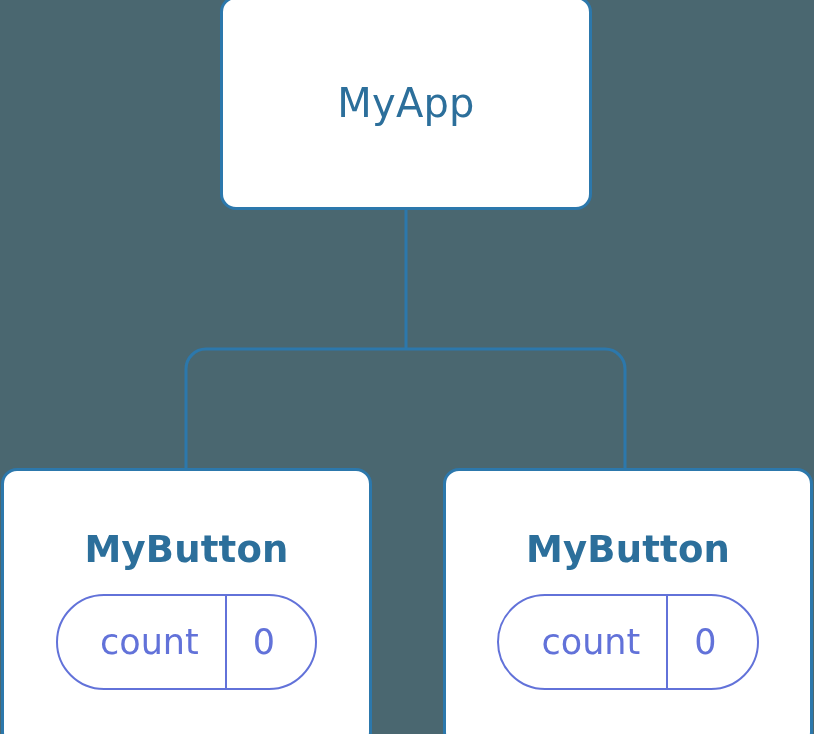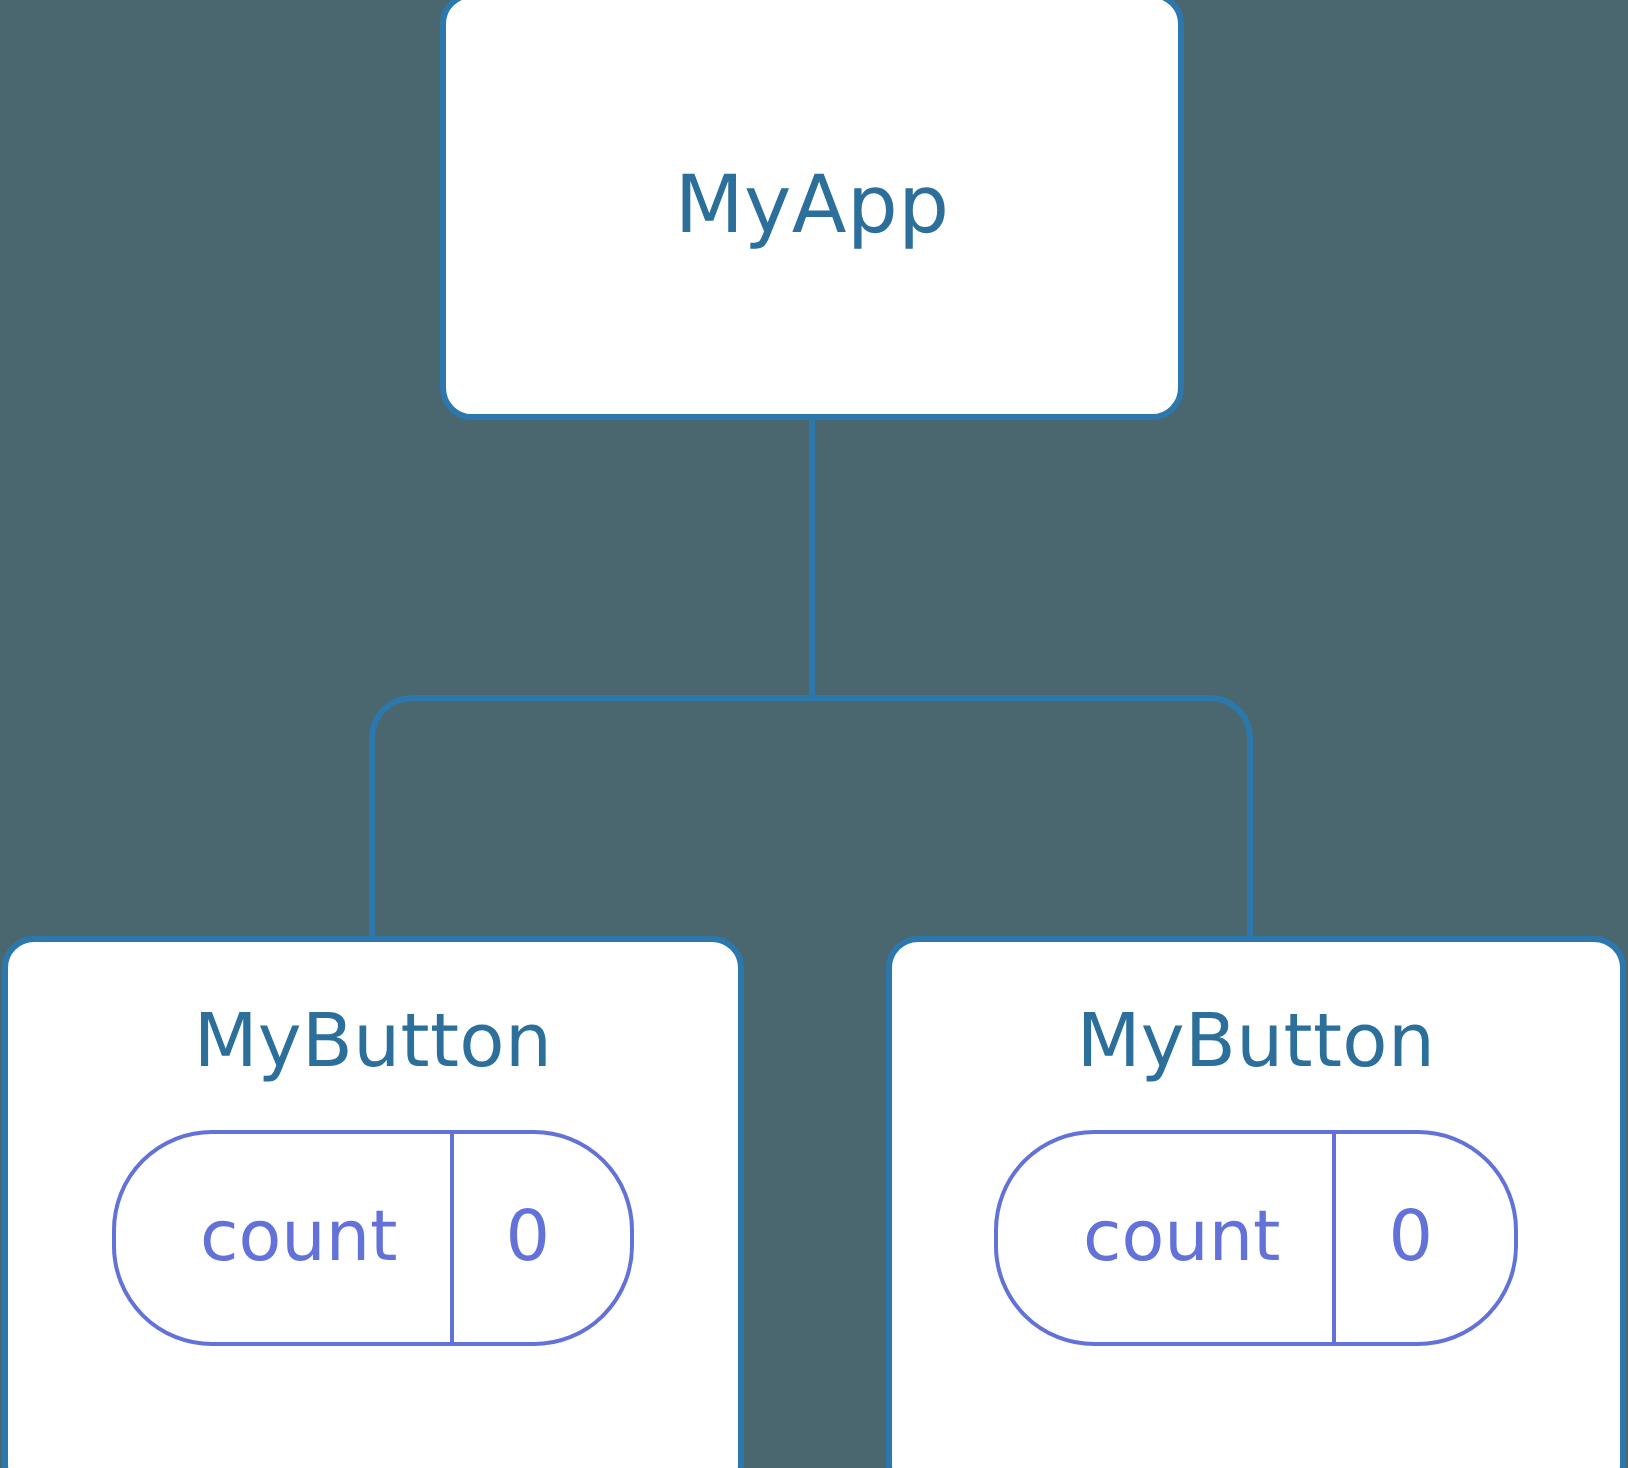--- a/index.html
+++ b/index.html
@@ -71,29 +71,30 @@
     letter-spacing: 0.2px;
     line-height: 1;
     white-space: nowrap;
   }
 
   #node-myapp .node-title {
     font-size: 40px;
   }
 
   .child-title {
-    margin-top: 31px;
+    margin-top: 60px;
+    font-weight: bold;
   }
 
   
   .state-pill {
     margin-top: 26px;
     display: flex;
     align-items: stretch;
-    height: 108px;
+    height: 96px;
     border: 2px solid #6272d9;
     border-radius: 50px;
     box-sizing: border-box;
     overflow: hidden;
     background: transparent;
   }
 
   .state-key {
     display: flex;
     align-items: center;

